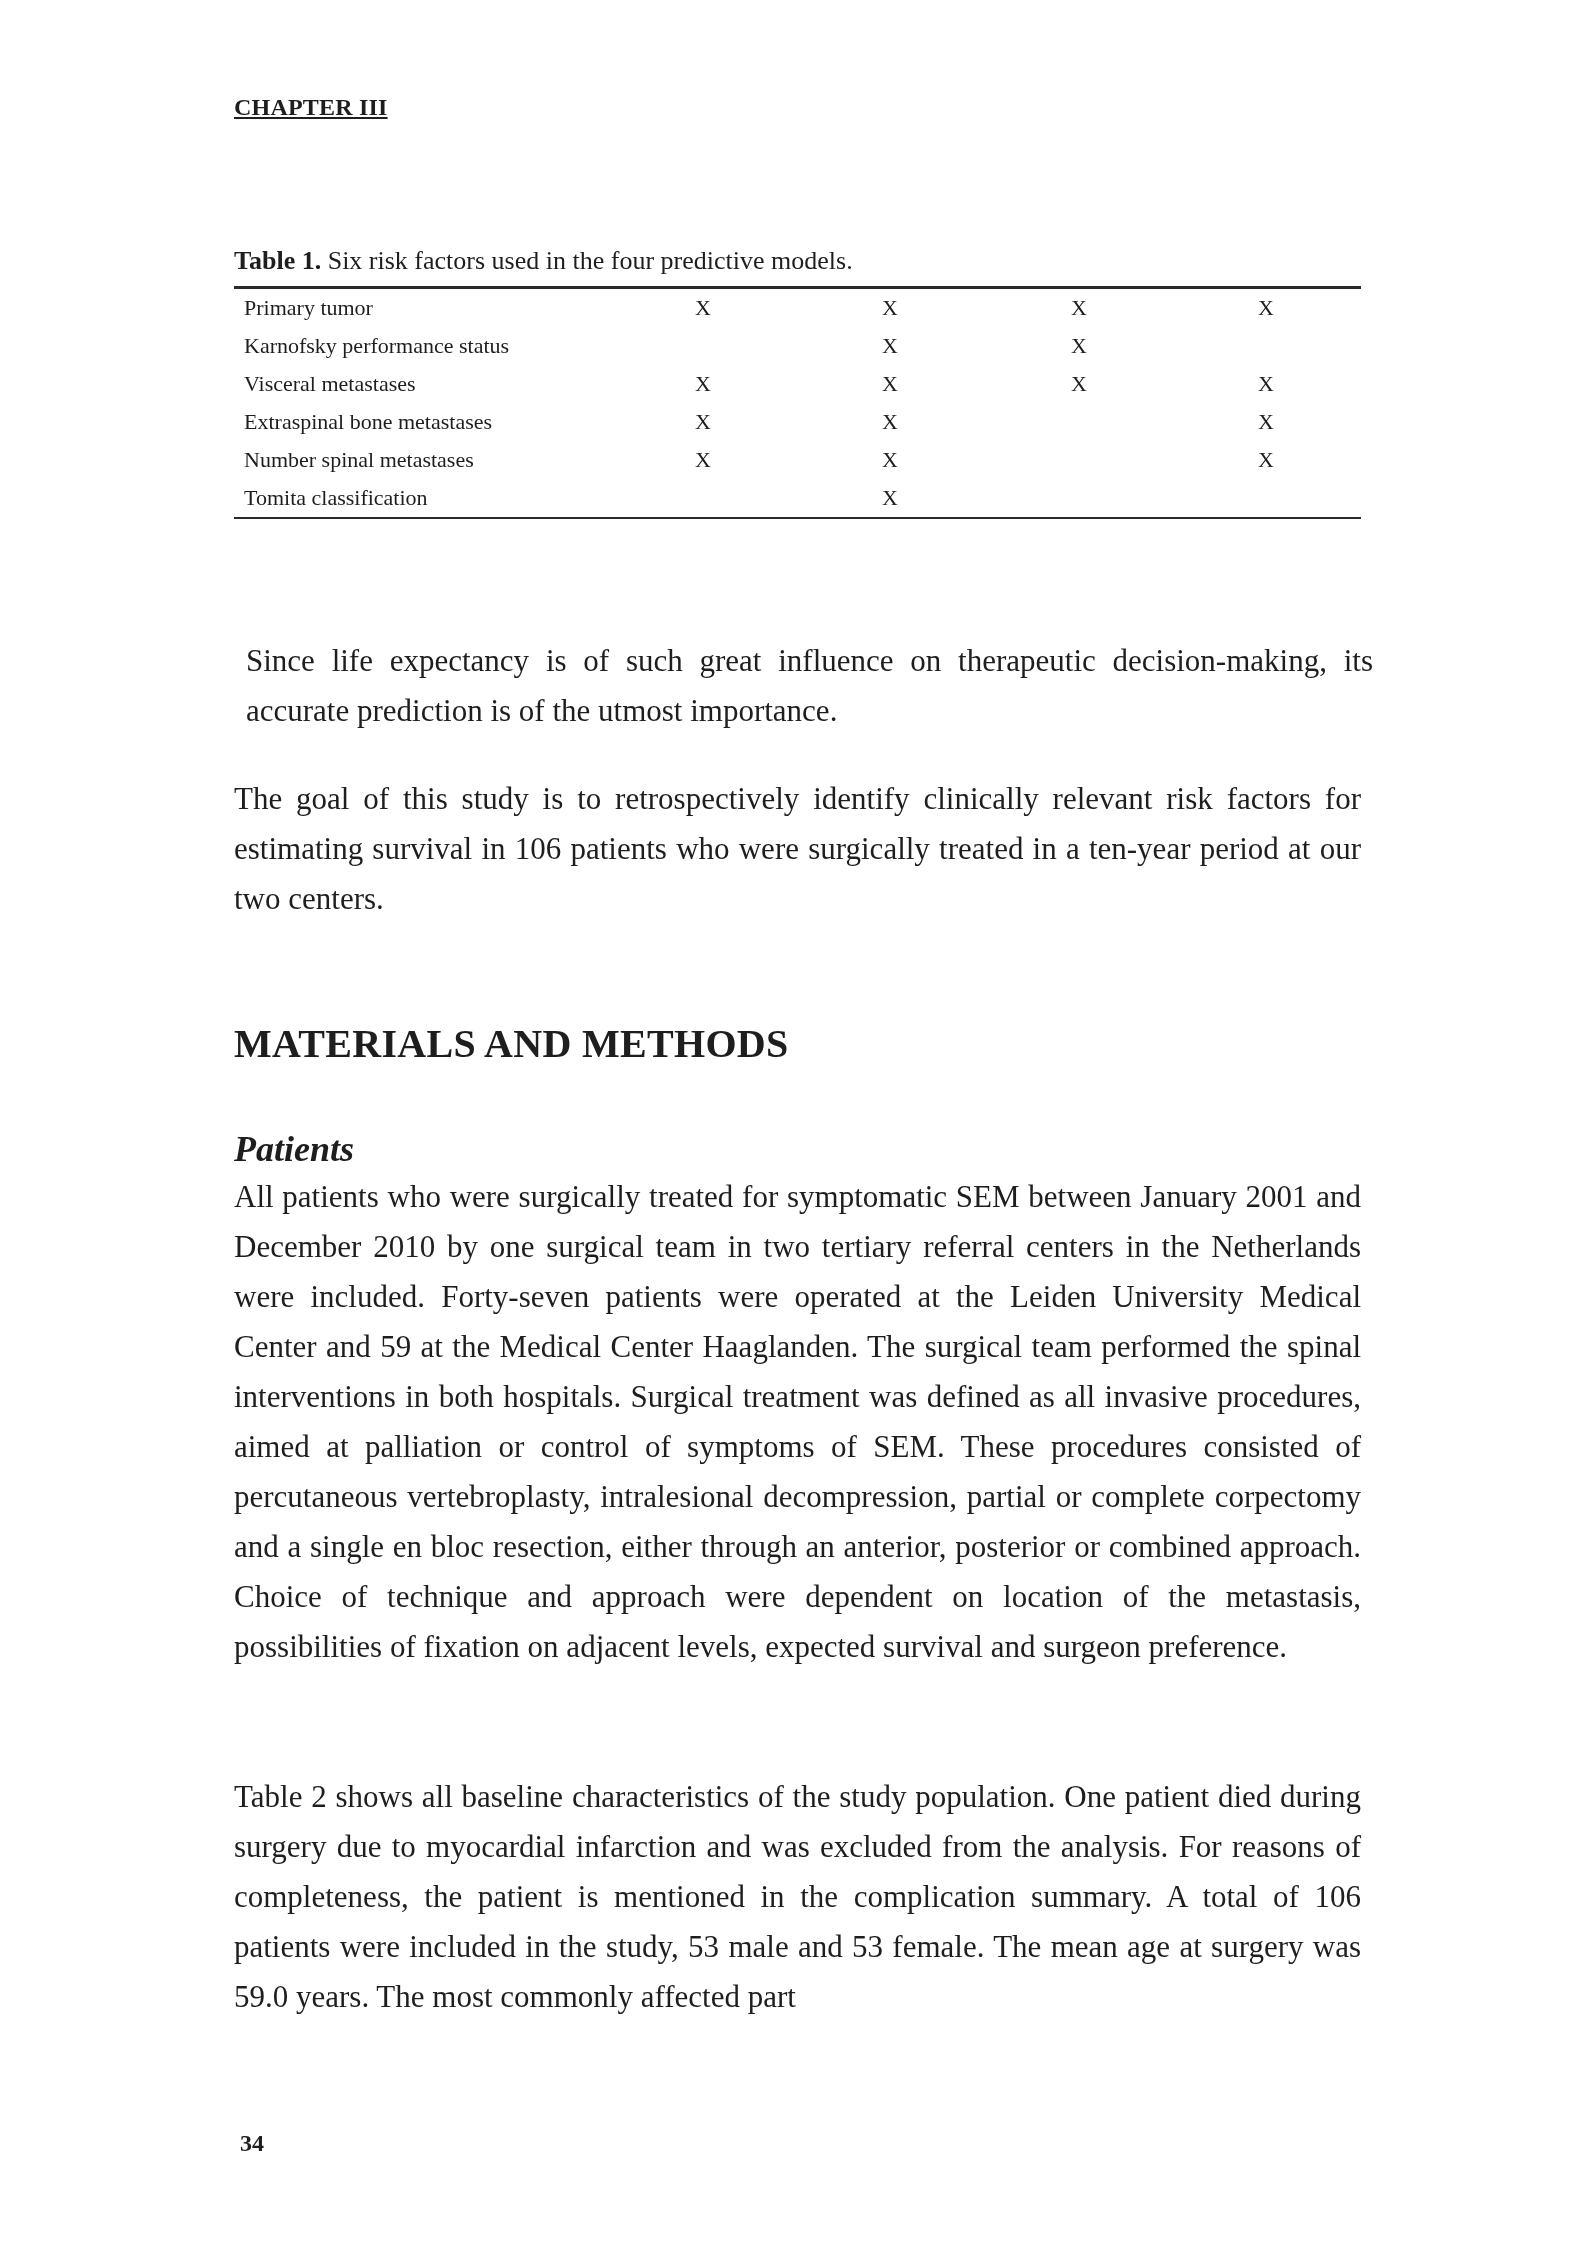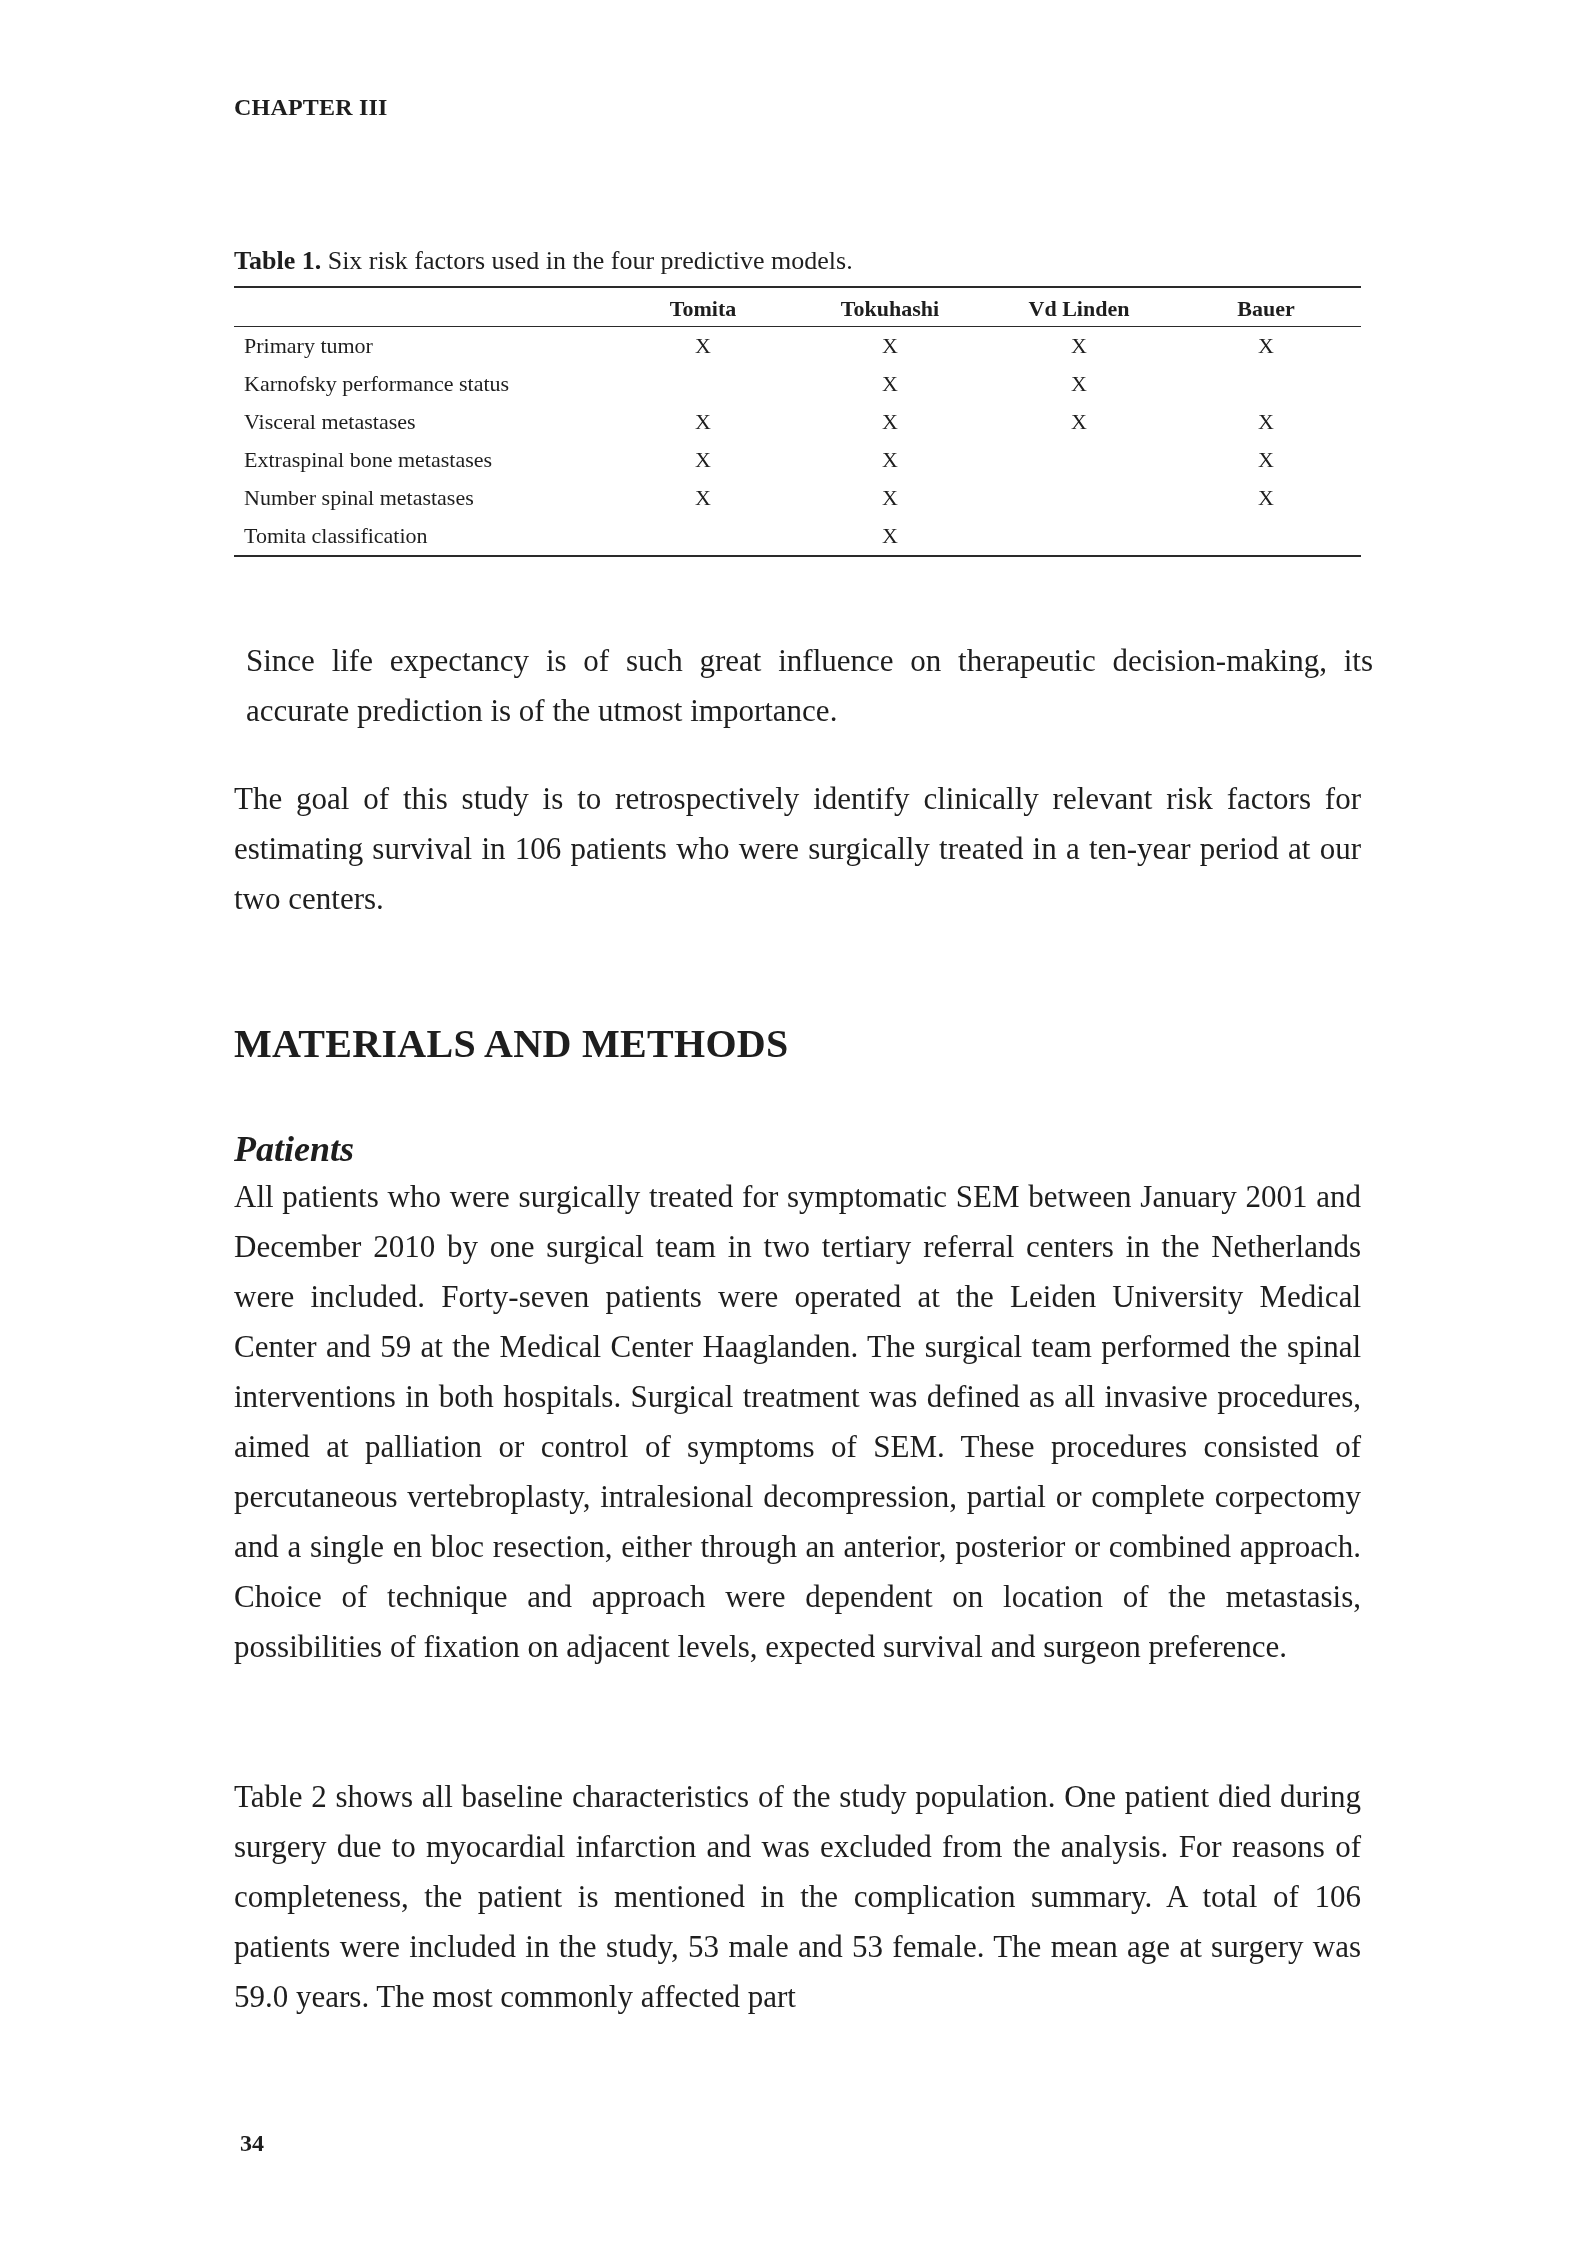--- a/index.html
+++ b/index.html
@@ -1,19 +1,19 @@
 <!DOCTYPE html>
 <html><head>
 <meta charset="utf-8">
 <style>
   html, body { margin: 0; padding: 0; background: #ffffff; }
   body { width: 1594px; height: 2250px; position: relative; overflow: hidden;
          font-family: "Liberation Serif", "DejaVu Serif", serif; color: #1e1e1e; }
   .abs { position: absolute; }
-  .chapter { left: 234px; top: 94px; font-size: 24px; font-weight: bold; letter-spacing: 0.2px; }
+  .chapter { left: 234px; top: 94px; font-size: 24px; font-weight: bold; letter-spacing: 0.2px; text-decoration: underline; }
   .caption { left: 234px; top: 246px; font-size: 26px; }
   .caption b { font-weight: bold; }
   .table { left: 234px; top: 286px; width: 1127px; }
   .rule-thick { height: 0; border-top: 2px solid #2a2a2a; }
   .rule { height: 0; border-top: 1.5px solid #2a2a2a; }
   .hdr { height: 38px; position: relative; }
   .hdr span { position: absolute; top: 8px; transform: translateX(-50%); font-size: 22px; font-weight: bold; white-space: nowrap; }
   .trow { height: 38px; position: relative; }
   .trow .lbl { position: absolute; left: 10px; top: 6px; font-size: 22px; white-space: nowrap; }
   .trow .cell { position: absolute; top: 6px; transform: translateX(-50%); font-size: 22px; }
@@ -24,26 +24,20 @@
 </style>
 </head>
 <body>
 
 <div class="abs chapter">CHAPTER III</div>
 
 <div class="abs caption"><b>Table 1.</b><span> Six risk factors used in the four predictive models.</span></div>
 
 <div class="abs table">
   <div class="rule-thick"></div>
-  <div class="hdr">
-    <span style="left:469px">Tomita</span>
-    <span style="left:656px">Tokuhashi</span>
-    <span style="left:845px">Vd Linden</span>
-    <span style="left:1032px">Bauer</span>
-  </div>
   <div class="rule"></div>
   <div class="trow">
     <span class="lbl">Primary tumor</span>
     <span class="cell" style="left:469px">X</span>
     <span class="cell" style="left:656px">X</span>
     <span class="cell" style="left:845px">X</span>
     <span class="cell" style="left:1032px">X</span>
   </div>
   <div class="trow">
     <span class="lbl">Karnofsky performance status</span>

